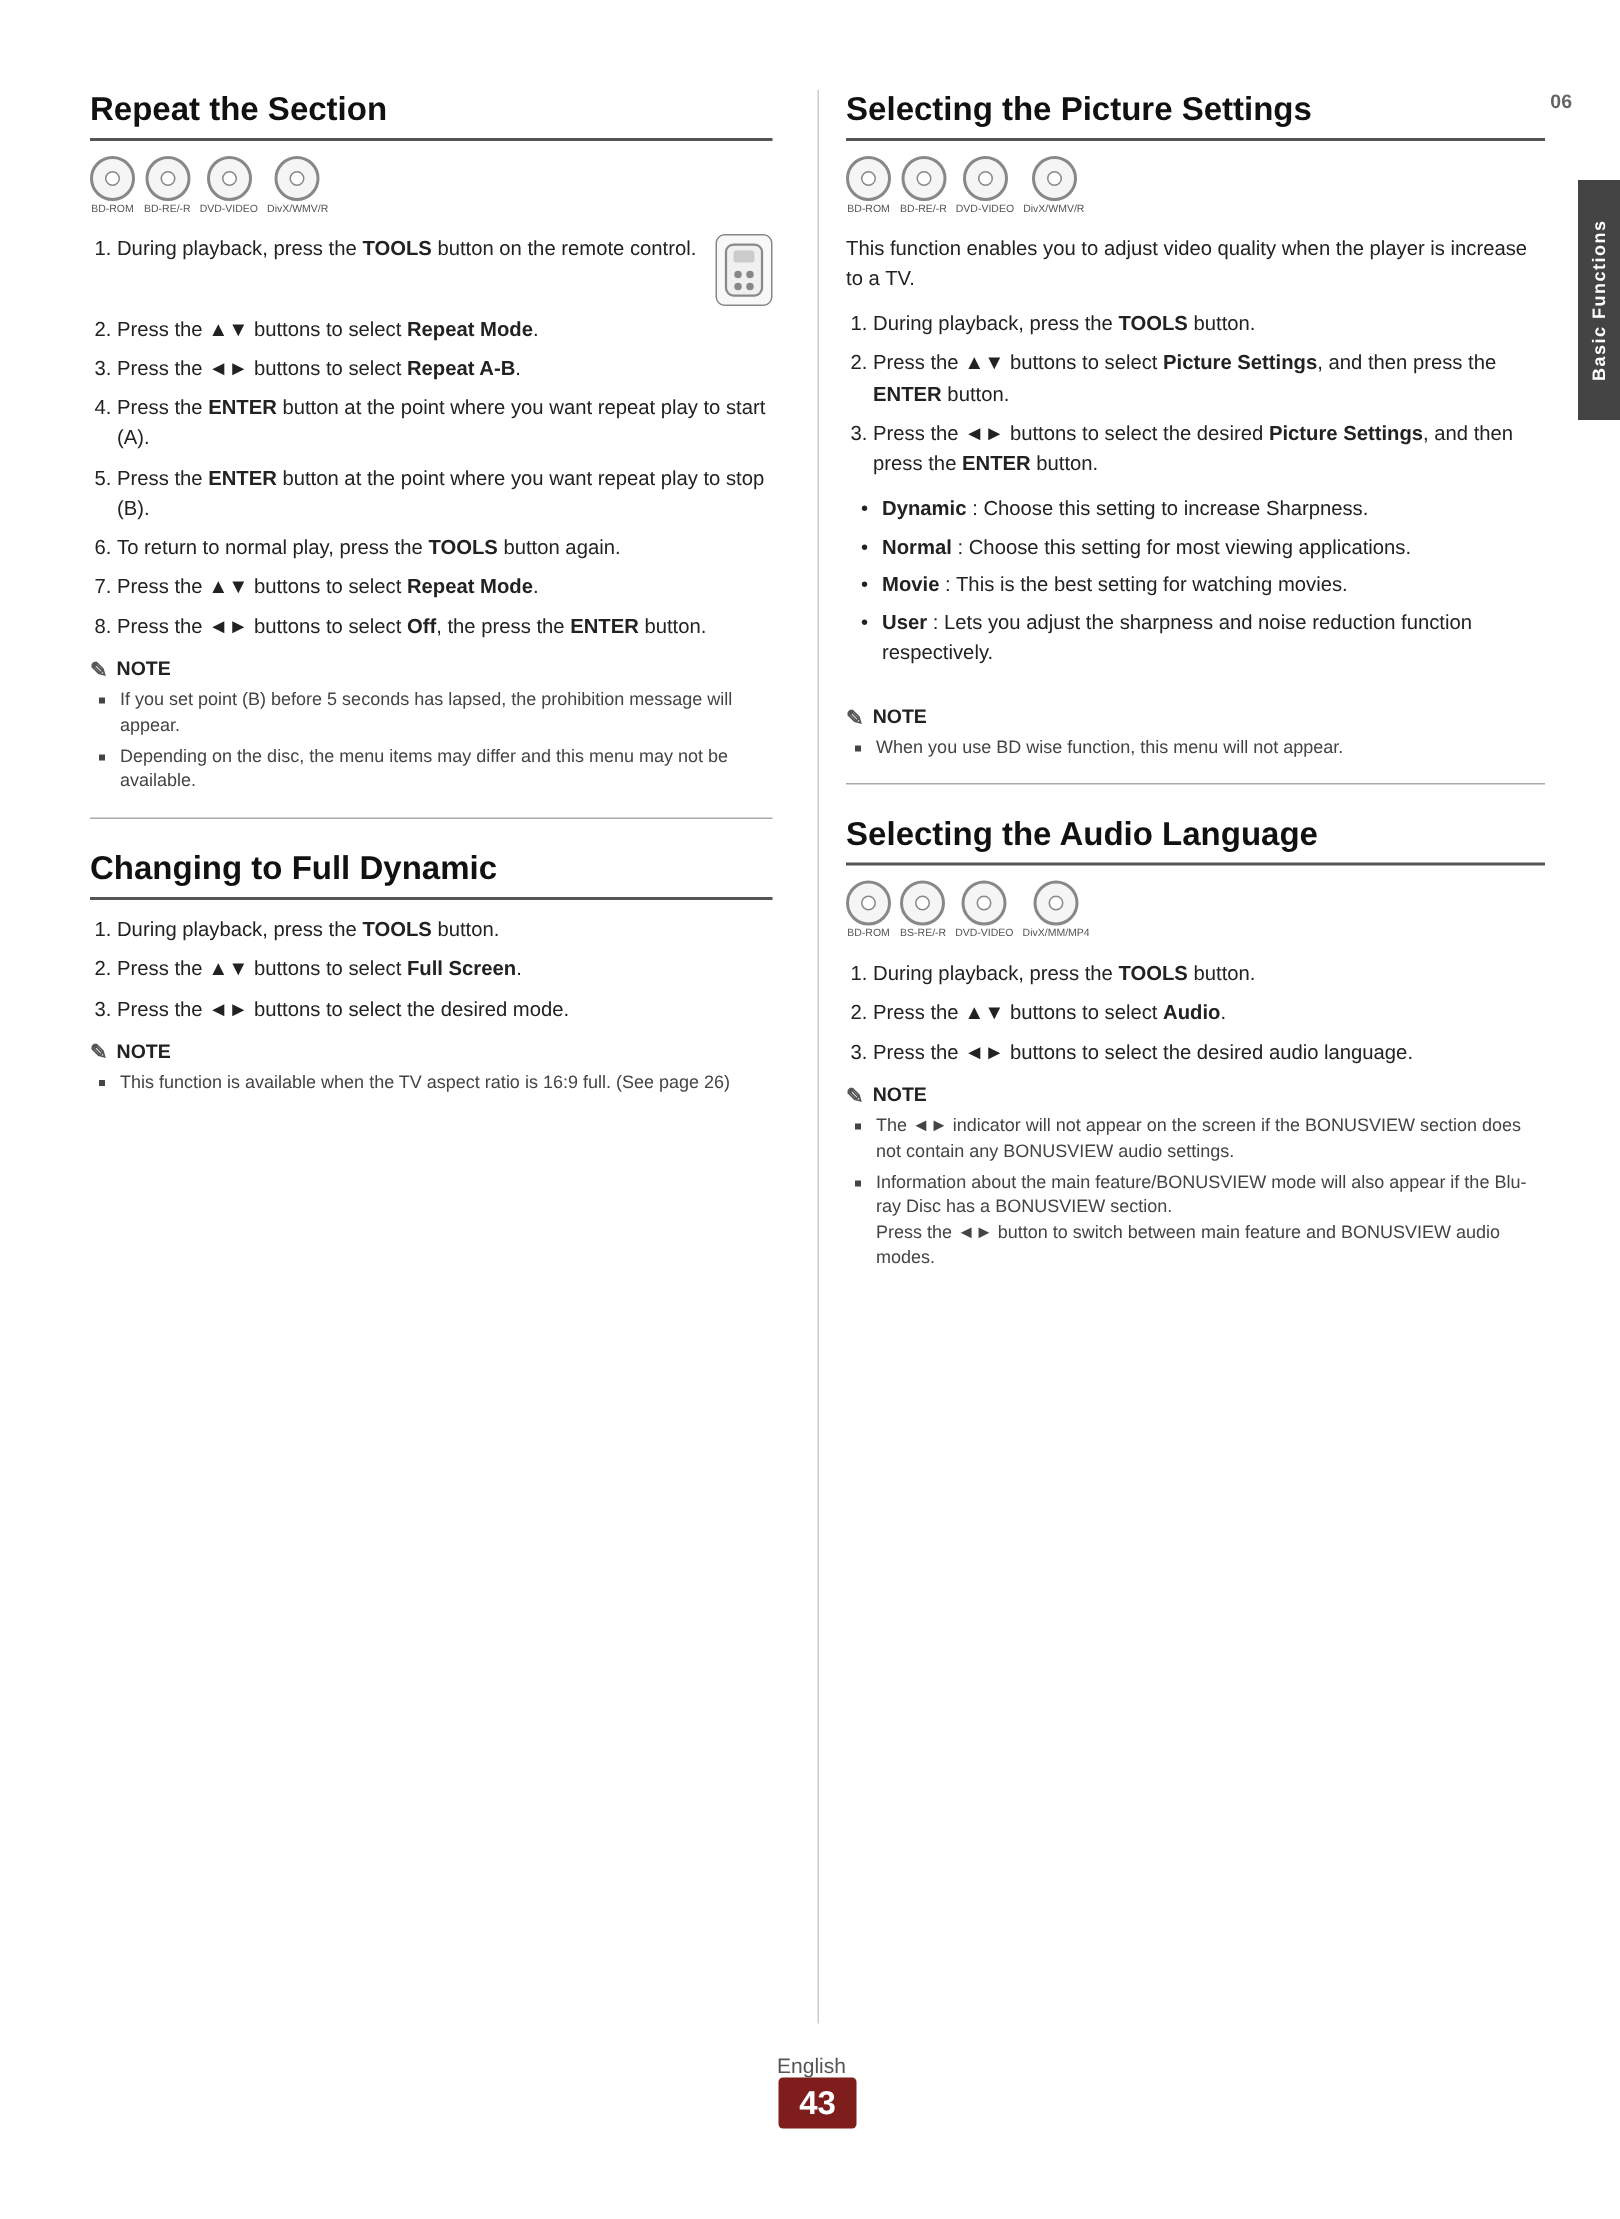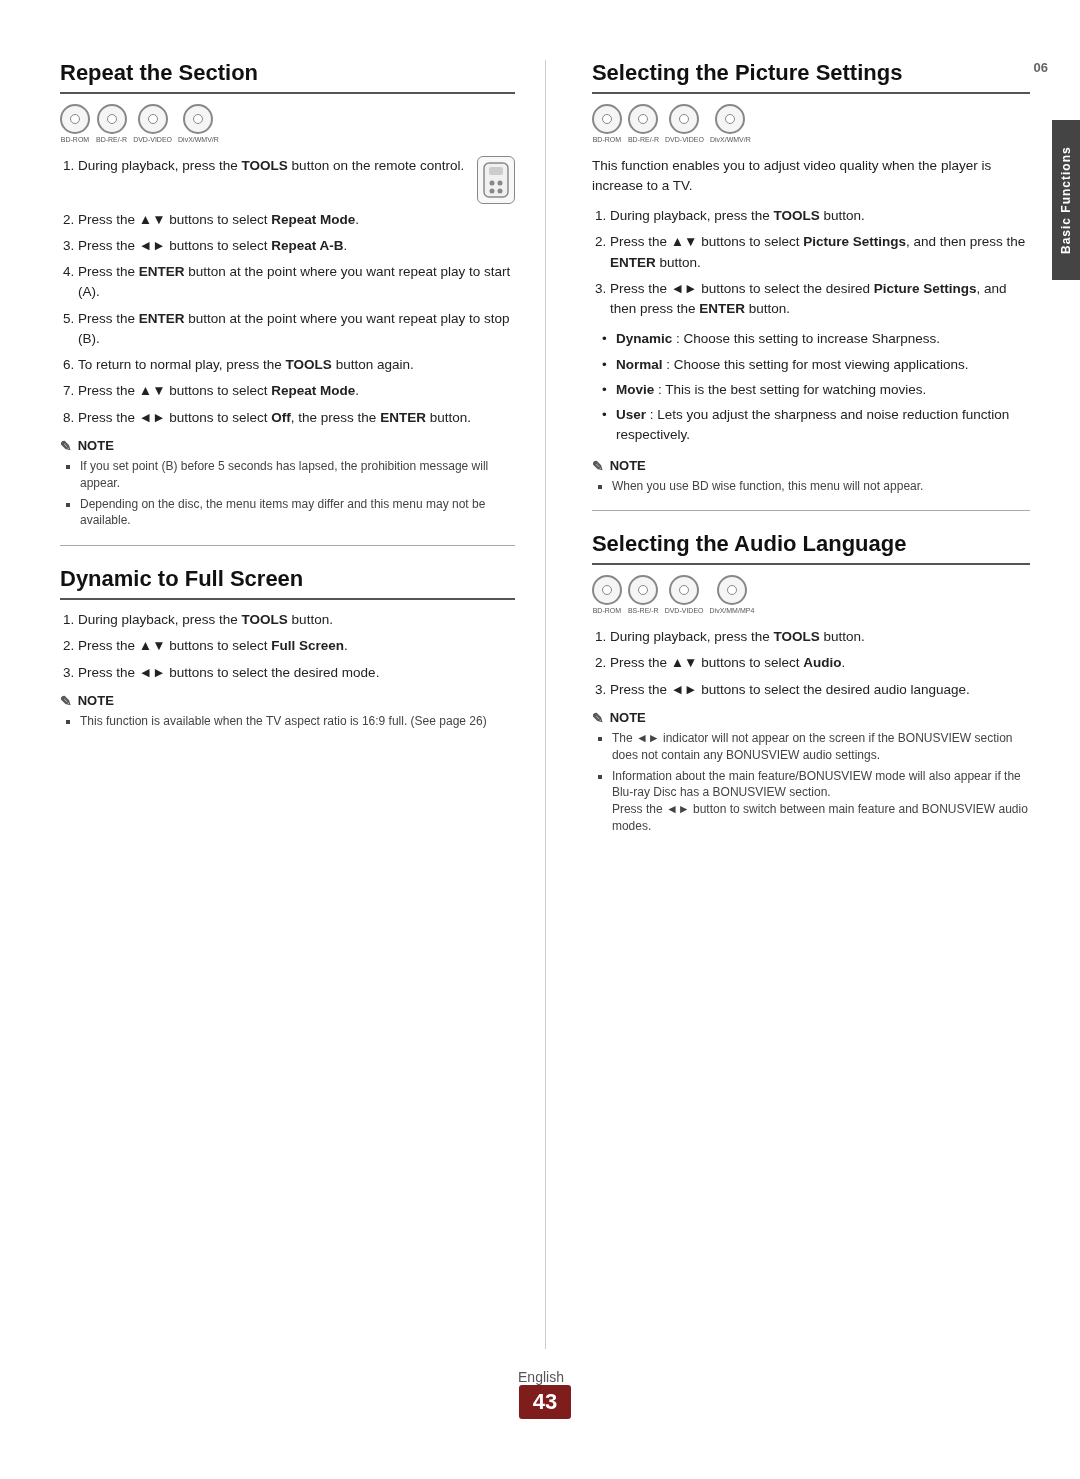--- a/index.html
+++ b/index.html
@@ -26,21 +26,21 @@
       gap: 0;
       flex: 1;
       justify-content: space-between;
     }
     .col-left {
       width: 490px;
       padding-right: 30px;
     }
     .col-right {
       width: 490px;
-      padding-left: 46px;
+      padding-left: 18px;
       border-left: 1px solid #ccc;
     }
     .section-title {
       font-size: 22px;
       font-weight: bold;
       color: #111;
       margin-bottom: 10px;
       border-bottom: 2px solid #555;
       padding-bottom: 6px;
     }
@@ -119,21 +119,21 @@
     }
     .note-list li {
       font-size: 12px;
       color: #444;
       margin-bottom: 4px;
       line-height: 1.4;
     }
     .bullet-list {
       list-style: none;
       padding-left: 10px;
-      margin-bottom: 12px;
+      margin-bottom: 24px;
     }
     .bullet-list li {
       position: relative;
       padding-left: 14px;
       margin-bottom: 5px;
       line-height: 1.5;
     }
     .bullet-list li::before {
       content: '•';
       position: absolute;
@@ -301,21 +301,21 @@
           <ul class="note-list">
             <li>If you set point (B) before 5 seconds has lapsed, the prohibition message will appear.</li>
             <li>Depending on the disc, the menu items may differ and this menu may not be available.</li>
           </ul>
         </div>
       </div>
 
       <hr class="divider">
 
       <div class="sub-section">
-        <div class="section-title">Dynamic to Full Screen</div>
+        <div class="section-title">Changing to Full Dynamic</div>
 
         <ol>
           <li>During playback, press the <span class="bold">TOOLS</span> button.</li>
           <li>Press the ▲▼ buttons to select <span class="bold">Full Screen</span>.</li>
           <li>Press the ◄► buttons to select the desired mode.</li>
         </ol>
 
         <div class="note-section">
           <div class="note-title">
             <span class="note-icon">✎</span>

